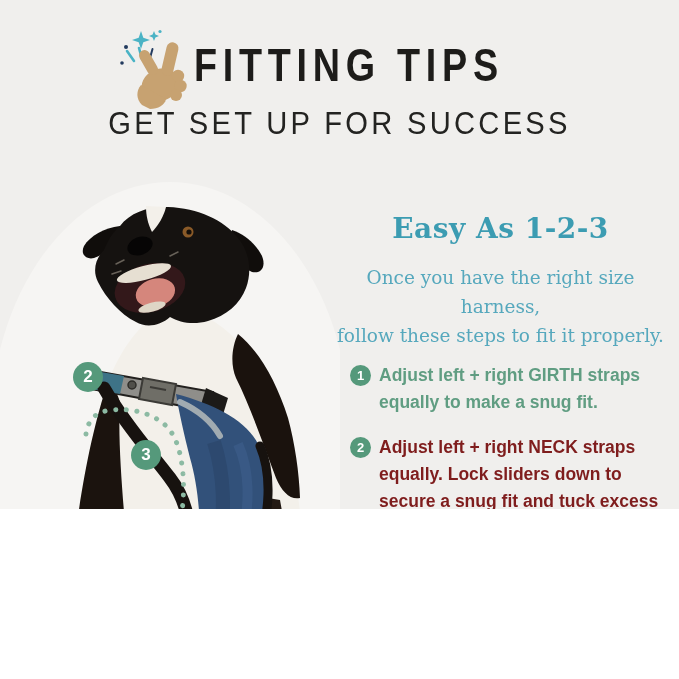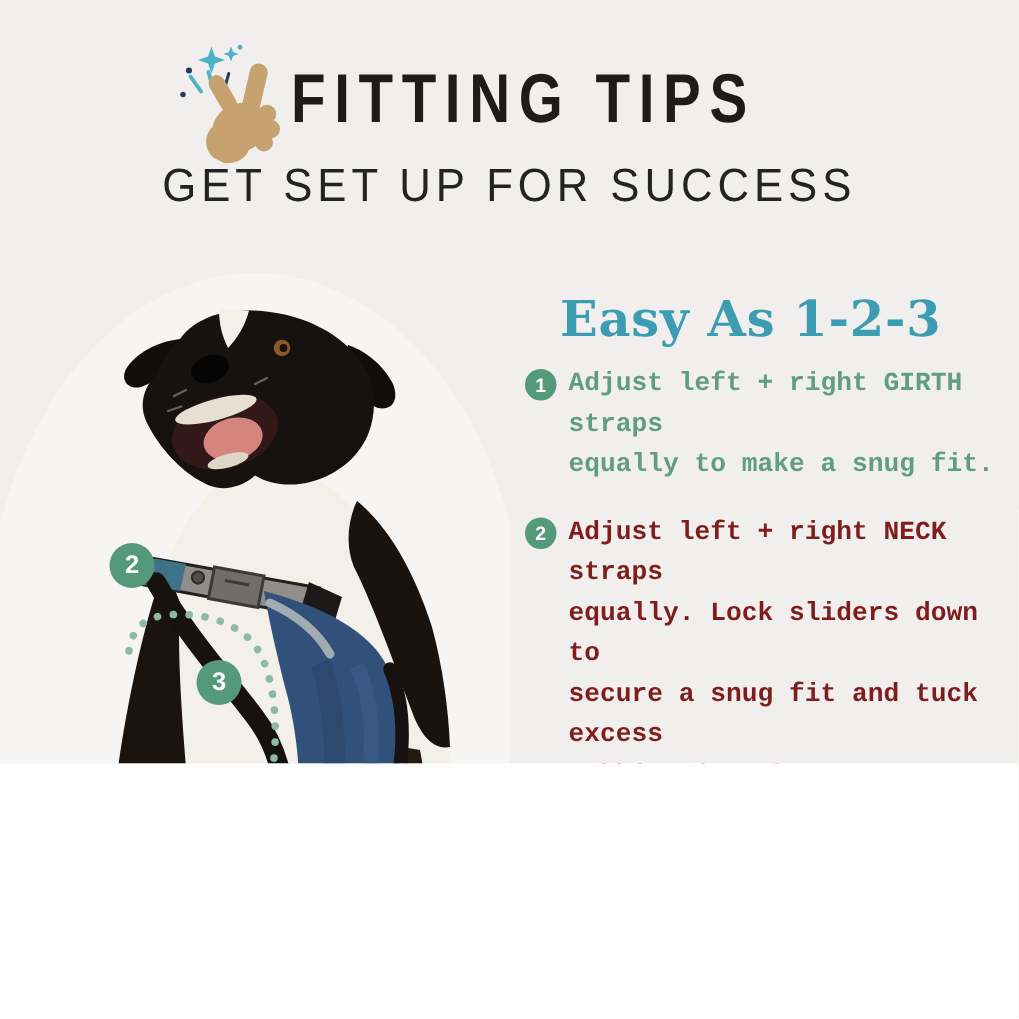--- a/index.html
+++ b/index.html
@@ -29,38 +29,38 @@
     position:absolute; width:30px; height:30px; border-radius:50%;
     color:#fff; font-weight:bold; font-size:17px; line-height:30px;
     text-align:center; font-family:"Liberation Sans", sans-serif;
   }
   .badge-neck {left:73px;  top:362px;}
   .badge-chest{left:131px; top:440px;}
   .badge-girth{left:53px;  top:517px;}
   
   .right-col{position:absolute; left:328px; top:195px; width:345px;}
   .easy-heading{
-    margin:0; text-align:center;
+    margin:16px; text-align:center;
     font-family:"DejaVu Serif", serif; font-weight:bold;
-    font-size:33px; line-height:36px; letter-spacing:0.5px;
+    font-size:28px; line-height:36px; letter-spacing:0.5px;
   }
   .intro-body{
     margin:10px 0 0 0; text-align:center; white-space:pre-line;
     font-family:"DejaVu Serif", serif; font-size:18.5px; line-height:29px;
   }
   .steps{margin-top:12px; padding-left:22px;}
   .step{display:flex; margin-bottom:18px;}
   .step-badge{
     flex:0 0 21px; width:21px; height:21px; border-radius:50%;
     color:#fff; font-weight:bold; font-size:13px; line-height:21px;
     text-align:center; margin:3px 8px 0 0;
     font-family:"Liberation Sans", sans-serif;
   }
   .step-text{
-    font-family:Liberation Mono, monospace; font-weight:bold;
+    font-family:Liberation Sans, sans-serif; font-weight:bold;
     font-size:17.5px; line-height:27px; white-space:pre-line;
   }
   
   .bars{position:absolute; left:0; top:655px; width:679px; height:24px; display:flex;}
   .bar{height:100%;}
   .bar-teal{width:225px;} .bar-tan{width:228px;} .bar-red{width:226px;}
 </style>
 </head>
 <body>
 
@@ -192,20 +192,22 @@
                C 173 368 171 372 170 376"></path>
     </svg>
   </div>
 
   <div class="dog-badge badge-neck" style="background-color: rgb(85, 153, 123);">2</div>
   <div class="dog-badge badge-chest" style="background-color: rgb(85, 153, 123);">3</div>
   <div class="dog-badge badge-girth" style="background-color: rgb(85, 153, 123);">1</div>
 
   <div class="right-col">
     <h2 class="easy-heading" style="color: rgb(60, 156, 178);">Easy As 1-2-3</h2>
+    <p class="intro-body" style="color: rgb(86, 168, 189);">Once you have the right size harness,
+follow these steps to fit it properly.</p>
 
     <div class="steps">
       <div class="step">
         <div class="step-badge" style="background-color: rgb(85, 153, 123);">1</div>
         <div class="step-text" style="color: rgb(96, 157, 130);">Adjust left + right GIRTH straps
 equally to make a snug fit.</div>
       </div>
       <div class="step">
         <div class="step-badge" style="background-color: rgb(85, 153, 123);">2</div>
         <div class="step-text" style="color: #7f1d1d;">Adjust left + right NECK straps

